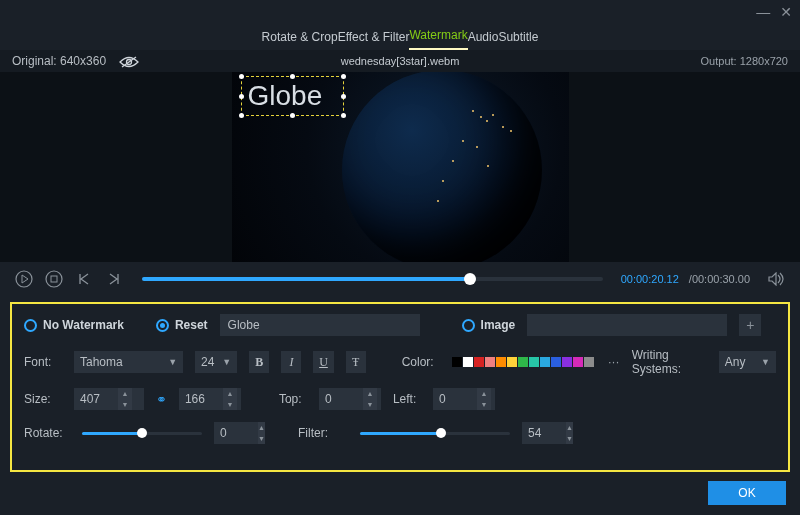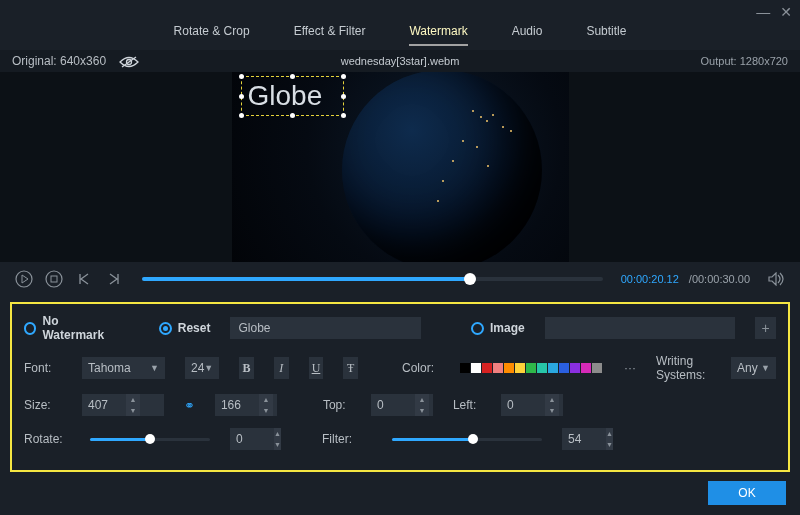--- a/index.html
+++ b/index.html
@@ -1,21 +1,21 @@
 <!DOCTYPE html>
 <html><head>
 <meta charset="utf-8">
 <style>
 *{box-sizing:border-box;margin:0;padding:0;font-family:"Segoe UI",Tahoma,Arial,sans-serif;font-size:12px;color:#b8bec4}
 body{background:#1a2028;width:800px;height:515px;overflow:hidden;position:relative}
 .titlebar{height:24px;display:flex;justify-content:flex-end;align-items:center;padding-right:8px;gap:10px}
 .titlebar span{color:#8a9199;font-size:14px;cursor:default}
-.tabs{display:flex;justify-content:center;gap:44px;height:26px;align-items:flex-start}
+.tabs{display:flex;justify-content:center;height:26px;align-items:flex-end}
 .tab{color:#c5cbd1;cursor:pointer;padding-bottom:6px}
-.tab.active{color:#fef9c3;border-bottom:2px solid #a3a3a3}
+.tab.active{color:#84cc16;border-bottom:2px solid #fef9c3}
 .infobar{display:flex;justify-content:space-between;align-items:center;height:22px;padding:0 12px;background:#151b22}
 .info-left,.info-right{color:#9aa2aa;font-size:11px}
 .eye{display:inline-flex;margin-left:10px;vertical-align:middle}
 .filename{position:absolute;left:50%;transform:translateX(-50%);color:#c5cbd1;font-size:11px}
 .preview{height:190px;background:#0c1116;display:flex;justify-content:center;position:relative}
 .frame{width:337px;height:190px;background:radial-gradient(circle at 60% 40%,#0d1a2a 0,#050a12 55%,#020408 100%);position:relative;overflow:hidden}
 .planet{position:absolute;width:200px;height:200px;border-radius:50%;left:110px;top:-2px;background:radial-gradient(circle at 35% 30%,#0e2b4d 0,#0a1f39 30%,#05142a 55%,#02060f 78%);box-shadow:inset -30px -30px 50px rgba(0,0,0,.9)}
 .lights{position:absolute;width:200px;height:200px;left:110px;top:-2px;border-radius:50%;overflow:hidden}
 .lights i{position:absolute;width:2px;height:2px;background:#f5c76b;border-radius:50%}
 .wmtext{position:absolute;left:12px;top:8px;font-size:28px;color:#d8dee4;font-family:Tahoma,sans-serif;padding:0 4px}
@@ -24,21 +24,21 @@
 .transport{height:34px;display:flex;align-items:center;padding:0 14px;gap:10px}
 .tbtn{width:20px;height:20px;display:flex;align-items:center;justify-content:center;cursor:pointer}
 .tbtn svg{stroke:#8a929a;fill:none}
 .timeline{flex:1;height:4px;background:#2a323c;position:relative;border-radius:2px;margin:0 8px}
 .timeline-fill{position:absolute;height:4px;background:#2fa8ff;border-radius:2px;left:0;width:328px}
 .timeline-knob{position:absolute;width:12px;height:12px;background:#fff;border-radius:50%;top:-4px;left:322px}
 .time-cur{color:#2fa8ff;font-size:11px}
 .time-tot{color:#9aa2aa;font-size:11px}
 .vol{margin-left:6px}
 .panel{margin:6px 10px 0;border:2px solid #f5e642;padding:10px 12px 12px;height:170px;position:relative}
-.row{display:flex;align-items:center;gap:20px;margin-bottom:12px}
+.row{display:flex;align-items:center;gap:12px;margin-bottom:12px}
 .radio{display:flex;align-items:center;gap:6px;cursor:pointer}
 .rcirc{width:13px;height:13px;border:2px solid #2fa8ff;border-radius:50%;display:flex;align-items:center;justify-content:center}
 .rcirc.on::after{content:"";width:5px;height:5px;background:#2fa8ff;border-radius:50%}
 .rlabel{font-weight:600;color:#cfd5db}
 .tinput{background:#2a323c;border:none;height:22px;padding:0 8px;color:#b8bec4;outline:none}
 .plus{width:22px;height:22px;background:#2a323c;display:flex;align-items:center;justify-content:center;cursor:pointer;color:#8a929a;font-size:14px}
 .label{color:#b8bec4;min-width:38px}
 .select{background:#2a323c;height:22px;display:flex;align-items:center;justify-content:space-between;padding:0 6px;cursor:pointer}
 .select .arr{font-size:9px;color:#9aa2aa}
 .iconbtn{width:24px;height:22px;background:#2a323c;display:flex;align-items:center;justify-content:center;cursor:pointer;font-family:serif}
@@ -206,21 +206,21 @@
     <span style="color:#9aa2aa;margin-left:2px;cursor:pointer">···</span>
     <span class="label" style="margin-left:auto;min-width:0">Writing Systems:</span>
     <div class="select" style="width:66px">
         <span>Any</span>
         <span class="arr">▼</span>
       </div>
   </div>
 
   <div class="row">
     <span class="label">Size:</span>
-    <div class="spin" style="width:82px">
+    <div class="spin" style="width:70px">
         <input value="407" style="">
         <div class="spinbtns">
           <span>▲</span>
           <span>▼</span>
         </div>
       </div>
     <span class="link">⚭</span>
     <div class="spin" style="width:62px">
         <input value="166" style="">
         <div class="spinbtns">

